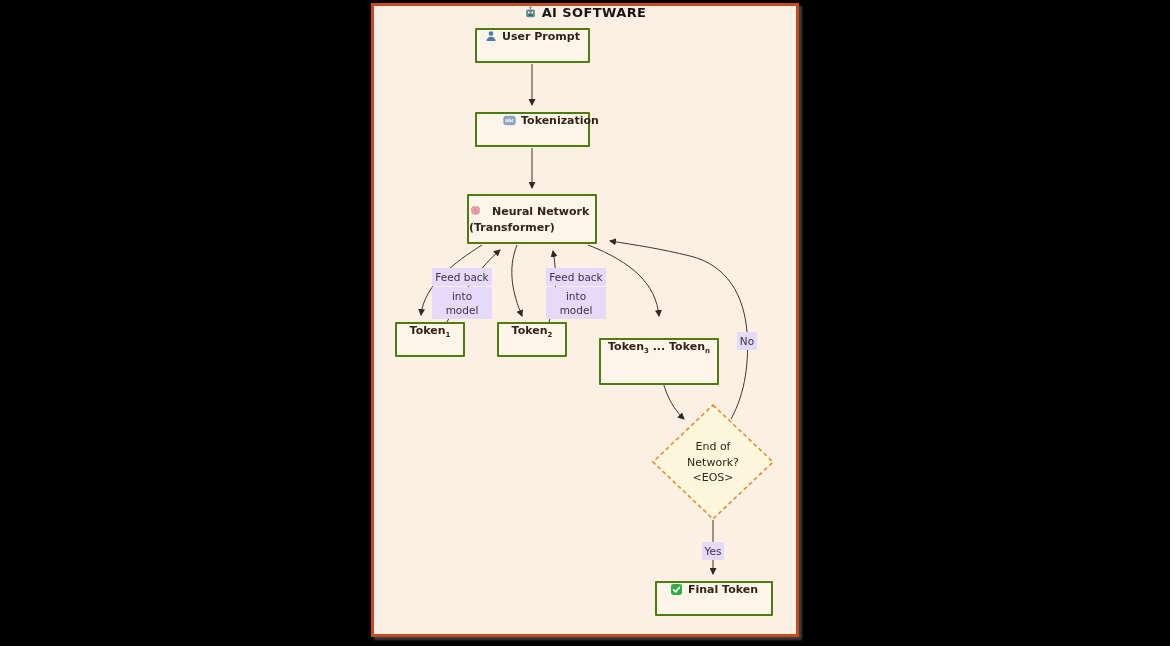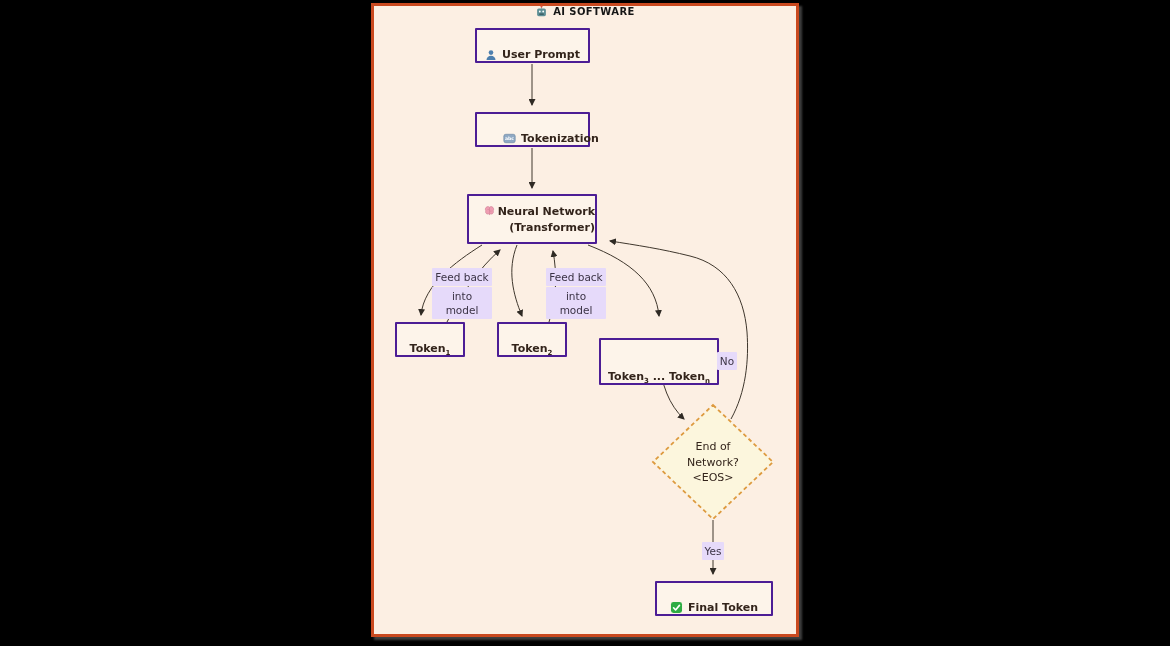--- a/index.html
+++ b/index.html
@@ -3,26 +3,26 @@
 <meta charset="utf-8">
 <style>
   html,body{margin:0;padding:0;background:#000;}
   .stage{position:relative;width:1170px;height:646px;background:#000;overflow:hidden;
          font-family:"DejaVu Sans","Liberation Sans",sans-serif;}
   .frame{position:absolute;left:371px;top:3px;width:428px;height:634px;box-sizing:border-box;
          background:#fcefe3;border:3px solid #c9491f;box-shadow:3px 3px 2px #3e3e3e;z-index:0;}
   .overlay{position:absolute;left:0;top:0;width:1170px;height:646px;z-index:1;pointer-events:none;}
   .layer{position:absolute;left:0;top:0;width:1170px;height:646px;z-index:2;}
   .title{position:absolute;left:371px;top:5px;width:428px;display:flex;align-items:center;
-         justify-content:center;gap:5px;font-size:10px;font-weight:600;letter-spacing:.4px;color:#161616;}
-  .node{position:absolute;box-sizing:border-box;background:#fdf4ea;border:2px solid #4c1d95;
-        border-radius:1px;display:flex;align-items:flex-end;justify-content:center;gap:5px;
+         justify-content:center;gap:5px;font-size:13px;font-weight:600;letter-spacing:.4px;color:#161616;}
+  .node{position:absolute;box-sizing:border-box;background:#fdf4ea;border:2px solid #4d7c0f;
+        border-radius:1px;display:flex;align-items:flex-start;justify-content:center;gap:5px;
         font-size:11px;font-weight:bold;color:#33241b;}
   .node.nn{flex-direction:column;gap:1px;line-height:15px;}
-  .nn-row{display:flex;align-items:center;gap:2px;}
+  .nn-row{display:flex;align-items:center;gap:10px;}
   sub{font-size:7px;line-height:0;}
   .sep{white-space:pre;}
   .elabel{position:absolute;text-align:center;font-size:10.5px;color:#3b3345;line-height:14px;}
   .elabel .hl{display:inline-block;background:#e6dafa;padding:2px 3px;border-radius:1px;margin-top:1px;}
   .diamond-text{position:absolute;left:663px;top:439px;width:100px;text-align:center;
         font-size:11px;color:#33241b;line-height:15.5px;z-index:3;}
   .icon{display:inline-flex;align-items:center;}
   .icon svg{display:block;}
 </style>
 </head>
@@ -118,21 +118,21 @@
 
     <div class="elabel" style="left:432px;top:267px;width:60px;">
       <span class="hl">Feed back</span><br>
       <span class="hl">into model</span>
     </div>
     <div class="elabel" style="left:546px;top:267px;width:60px;">
       <span class="hl">Feed back</span><br>
       <span class="hl">into model</span>
     </div>
 
-    <div class="elabel" style="left:714px;top:331px;width:26px;margin-top:20px;">
+    <div class="elabel" style="left:734px;top:331px;width:26px;">
       <span class="hl">No</span>
     </div>
     <div class="elabel" style="left:699px;top:541px;width:28px;">
       <span class="hl">Yes</span>
     </div>
 
     <div class="diamond-text">
       <div>End of</div>
       <div>Network?</div>
       <div>&lt;EOS&gt;</div>

